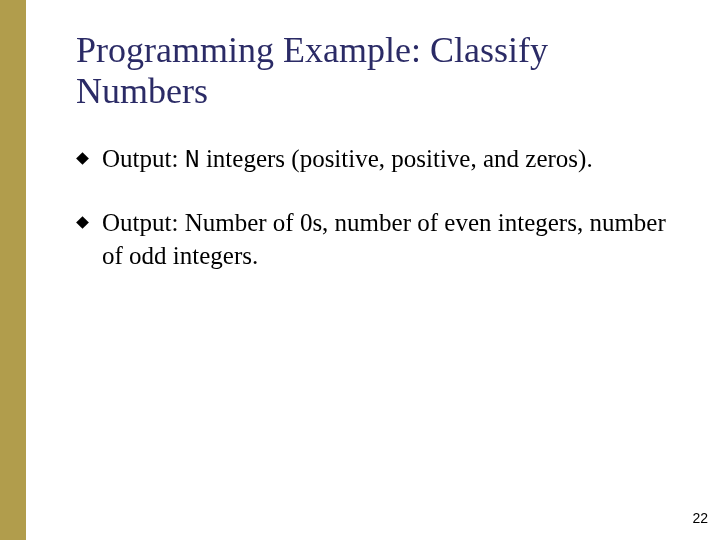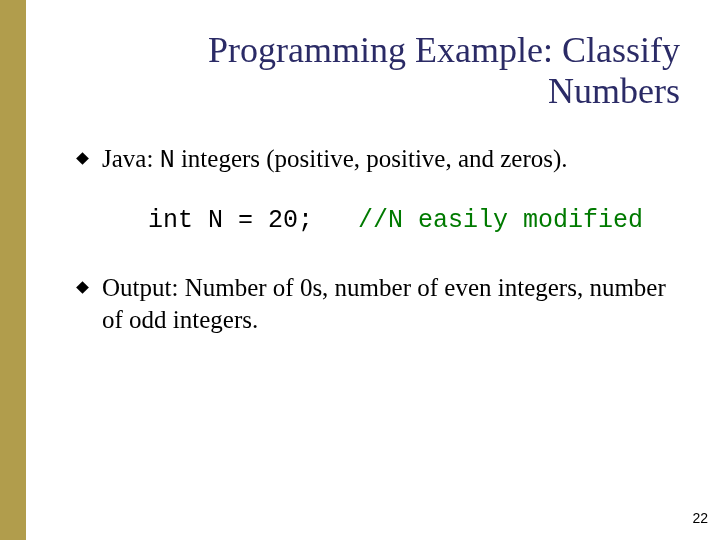--- a/index.html
+++ b/index.html
@@ -25,21 +25,21 @@
     left: 26px;
     top: 0;
     right: 0;
     bottom: 0;
     padding: 20px 40px 0 50px;
     box-sizing: border-box;
   }
   .title {
     font-size: 36px;
     color: #2b2b66;
-    text-align: right;
+    text-align: left;
     font-weight: normal;
     line-height: 1.15;
     margin: 10px 0 30px 0;
   }
   .bullets {
     list-style: none;
     padding: 0;
     margin: 0;
   }
   .bullets > li {
@@ -94,22 +94,21 @@
 <body>
 
 <div class="accent-bar"></div>
 
 <div class="slide">
 
   <h1 class="title">Programming Example: Classify Numbers</h1>
 
   <ul class="bullets">
     <li>
-      <span>Java: </span><span class="code-fam">N</span><span> integers (positive, positive, and zeros).</span>
-      <div class="code-line"><span class="code-black">int N = 20;   </span><span class="code-green">//N easily modified</span></div>
+      <span>Output: </span><span class="code-fam">N</span><span> integers (positive, positive, and zeros).</span>
     </li>
     <li>Output: Number of 0s, number of even integers, number of odd integers.</li>
   </ul>
 
 </div>
 
 <div class="footer">
   <span class="page-num">22</span>
 </div>
 

